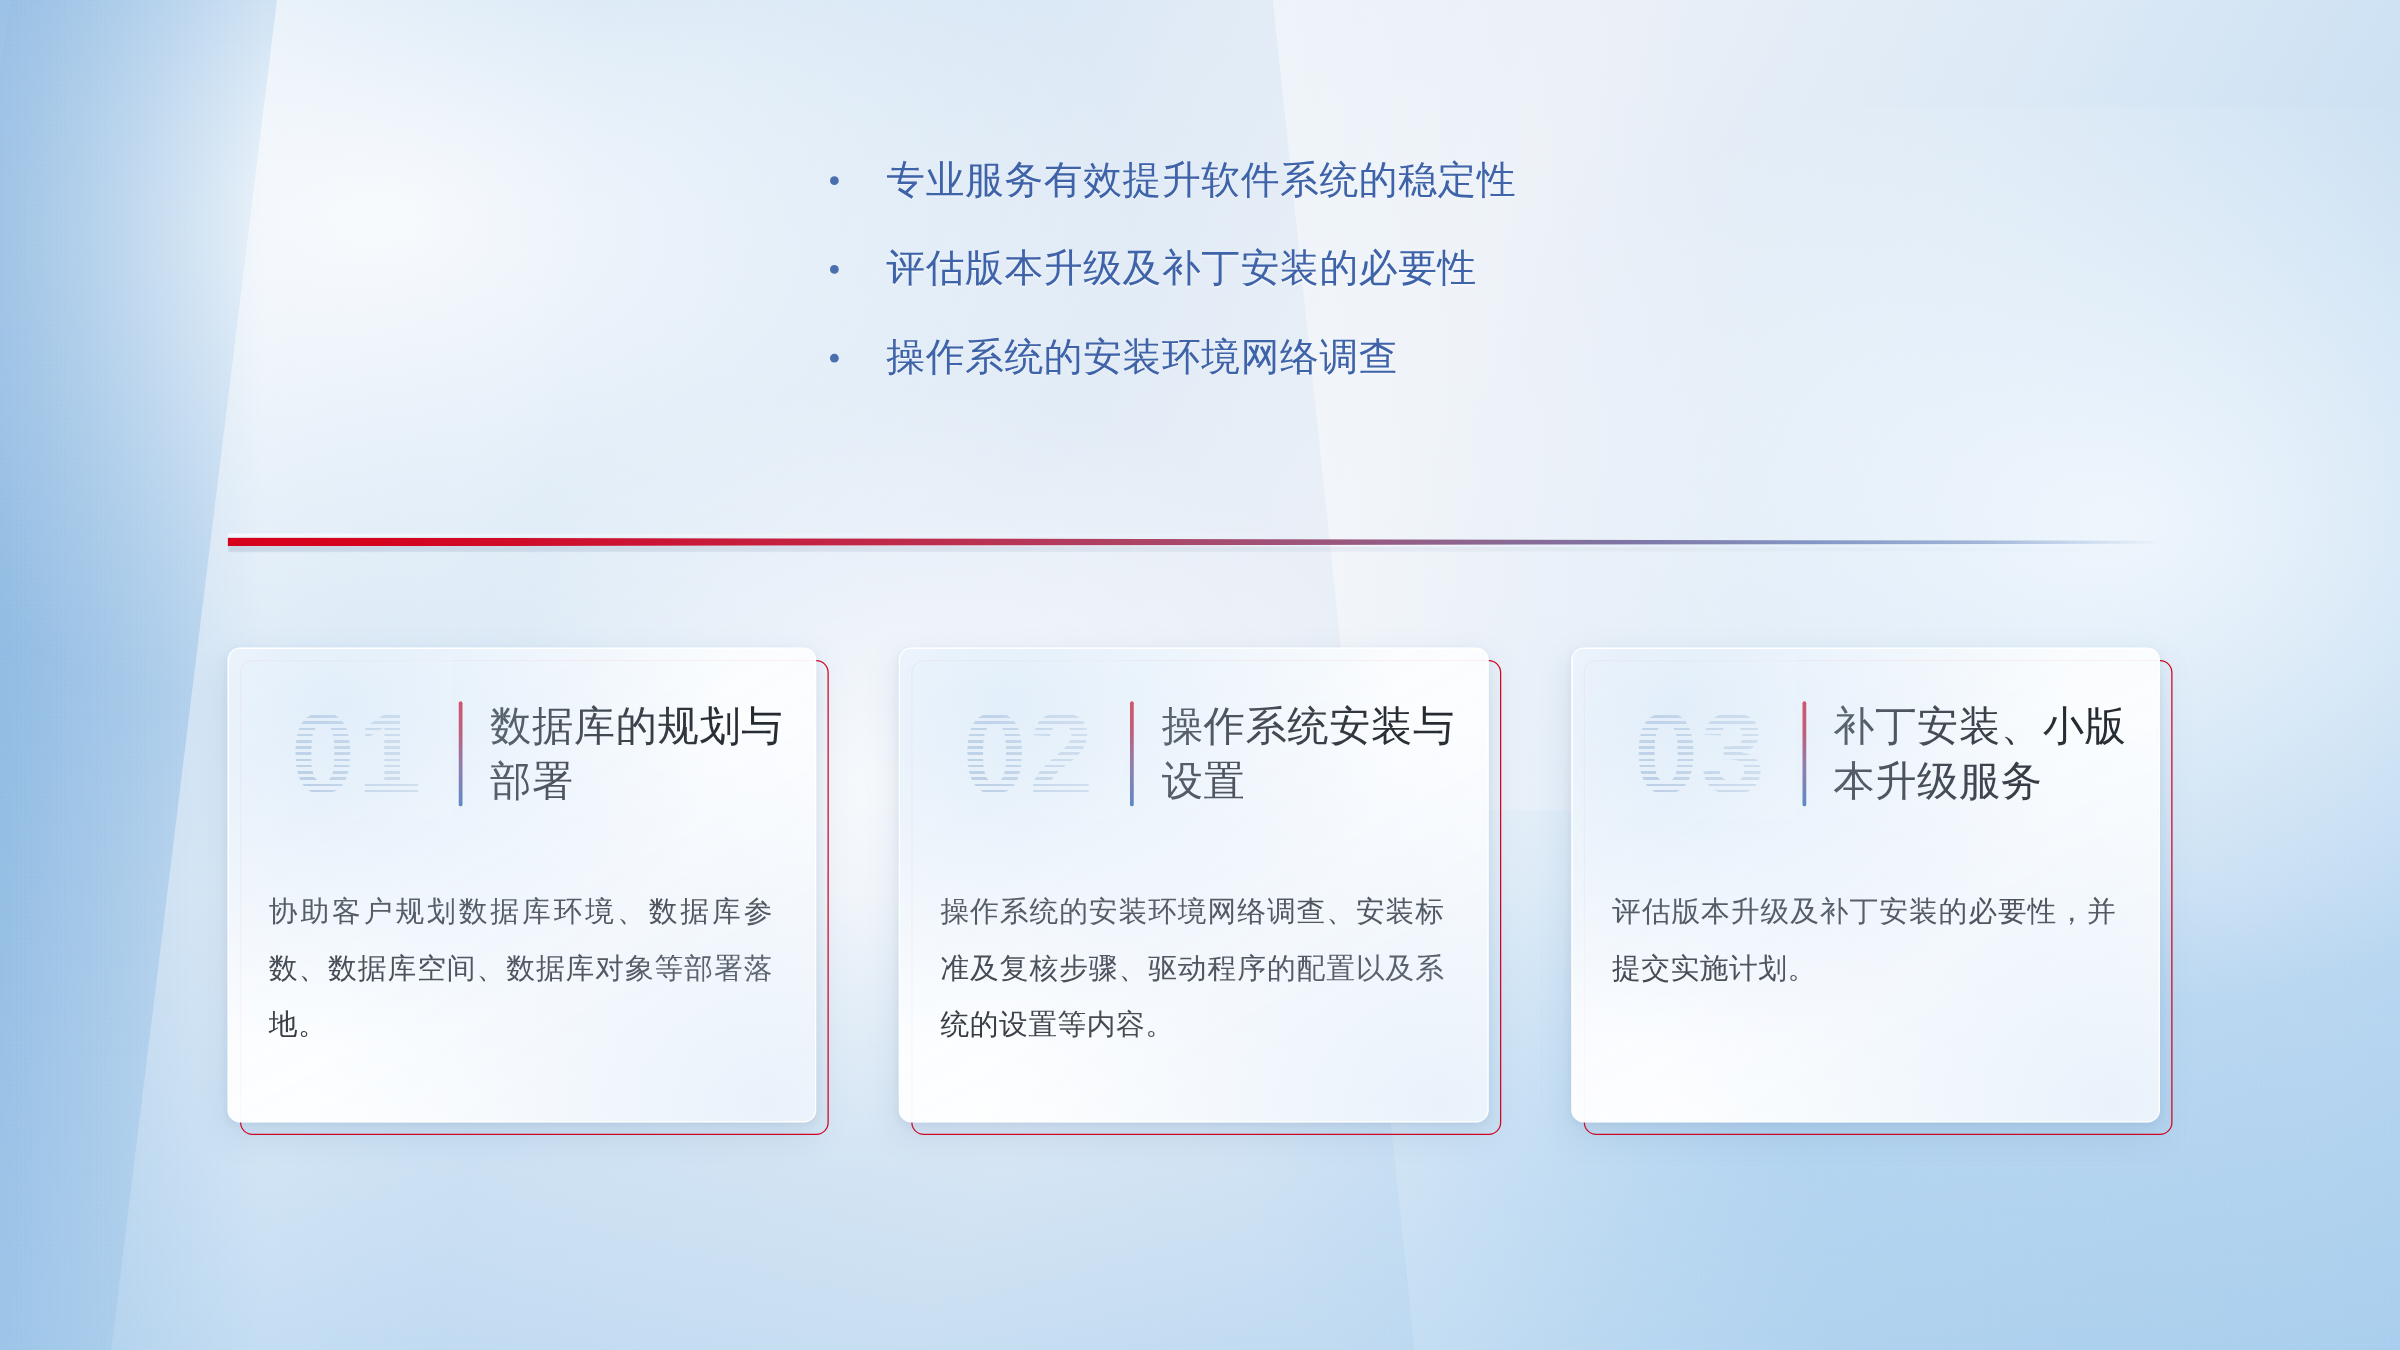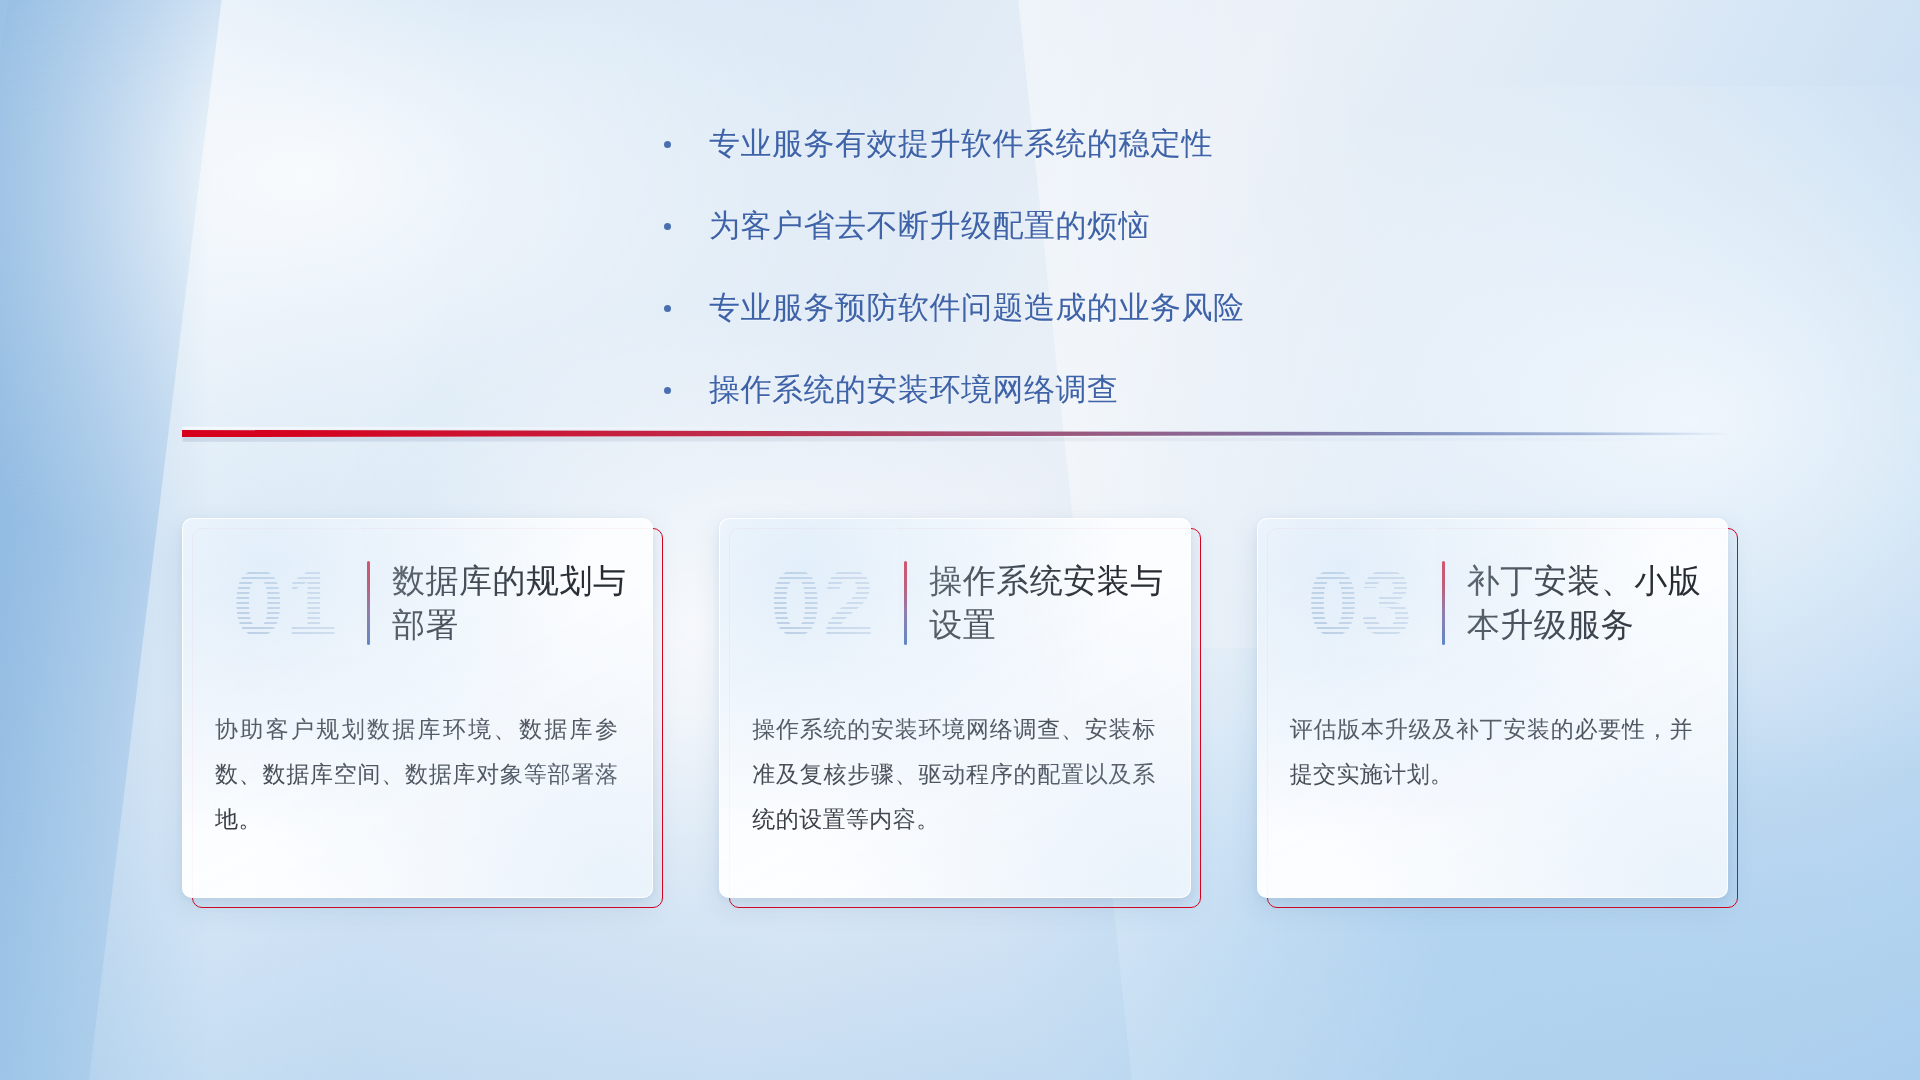--- a/index.html
+++ b/index.html
@@ -63,21 +63,21 @@
     position:absolute; inset:0;
     background-image:
       repeating-linear-gradient(0deg, rgba(255,255,255,.045) 0 1px, rgba(0,0,0,0) 1px 2px),
       repeating-linear-gradient(90deg, rgba(255,255,255,.035) 0 1px, rgba(0,0,0,0) 1px 2px);
     opacity:.75;
   }
 
   
   .bullets {
     position:absolute; left:664px; top:112px;
-    display:flex; flex-direction:column; gap:18px;
+    display:flex; flex-direction:column; gap:7px;
   }
   .bullet-row {
     display:flex; align-items:center;
     height:64px;
   }
   .bullet-dot {
     width:7px; height:7px; border-radius:50%;
     background:#4a6fb0; flex:0 0 auto;
     margin-right:38px;
   }
@@ -213,27 +213,23 @@
 
 <div class="bullets">
 
   <div class="bullet-row">
     <span class="bullet-dot"></span>
     <span class="bullet-text">专业服务有效提升软件系统的稳定性</span>
   </div>
 
   <div class="bullet-row">
     <span class="bullet-dot"></span>
-    <span class="bullet-text">为客户省去不断升级配置的烦恼</span>
-  </div>
-
-  <div class="bullet-row">
-    <span class="bullet-dot"></span>
-    <span class="bullet-text">专业服务预防软件问题造成的业务风险</span>
-  </div>
+    <span class="bullet-text">评估版本升级及补丁安装的必要性</span>
+  </div>
+
 
   <div class="bullet-row">
     <span class="bullet-dot"></span>
     <span class="bullet-text">操作系统的安装环境网络调查</span>
   </div>
 
 </div>
 
 <div class="divider-wrap">
   <div class="divider-shadow"></div>

